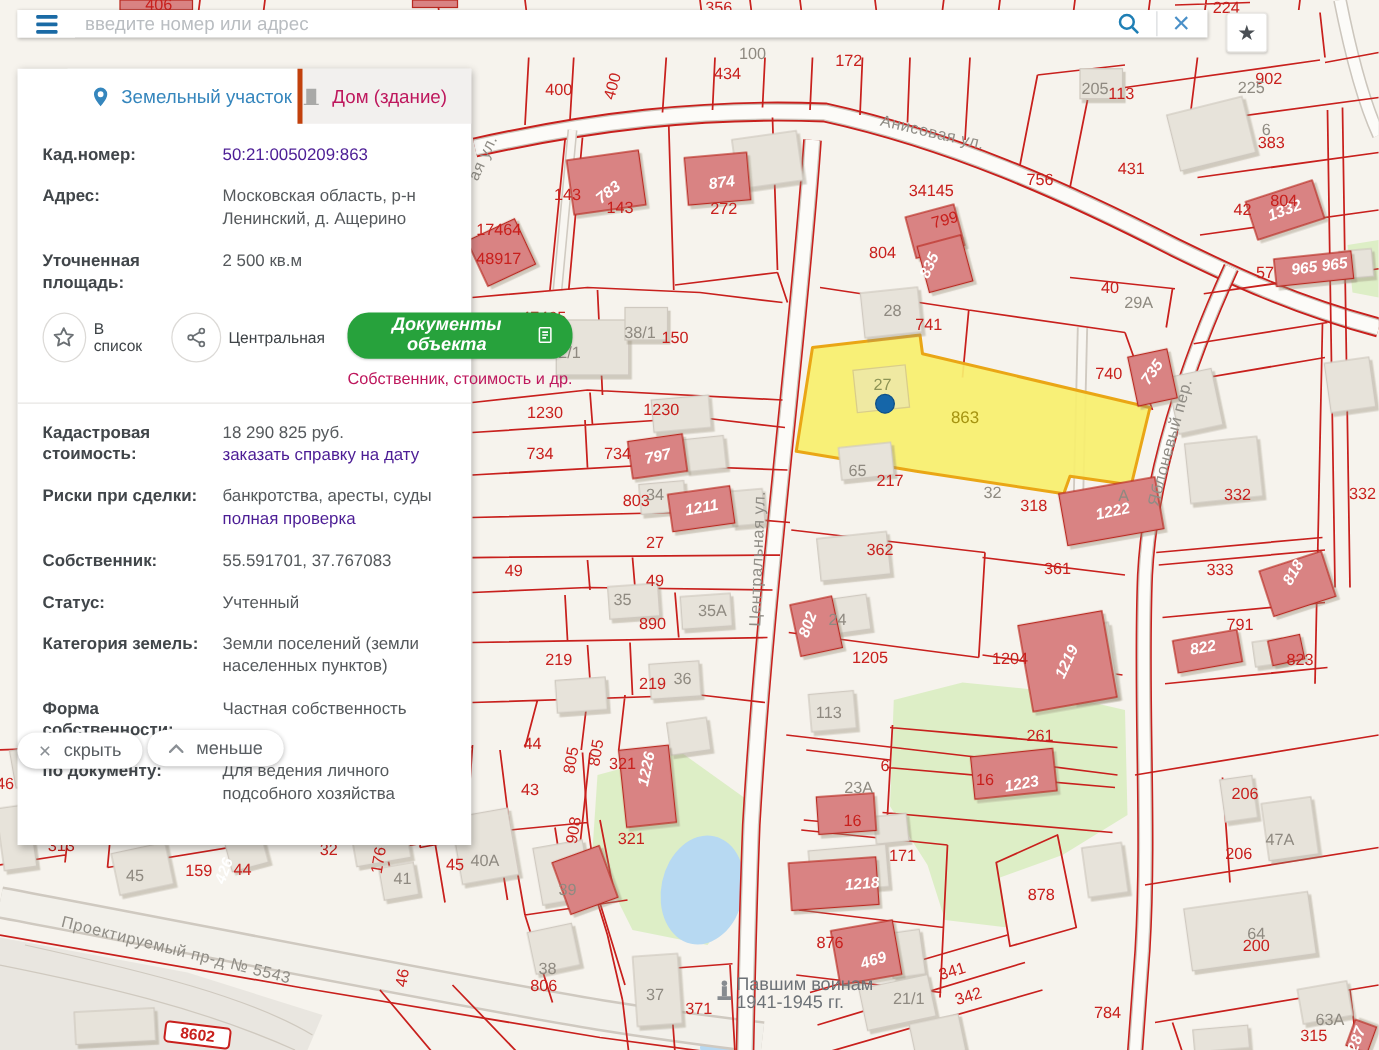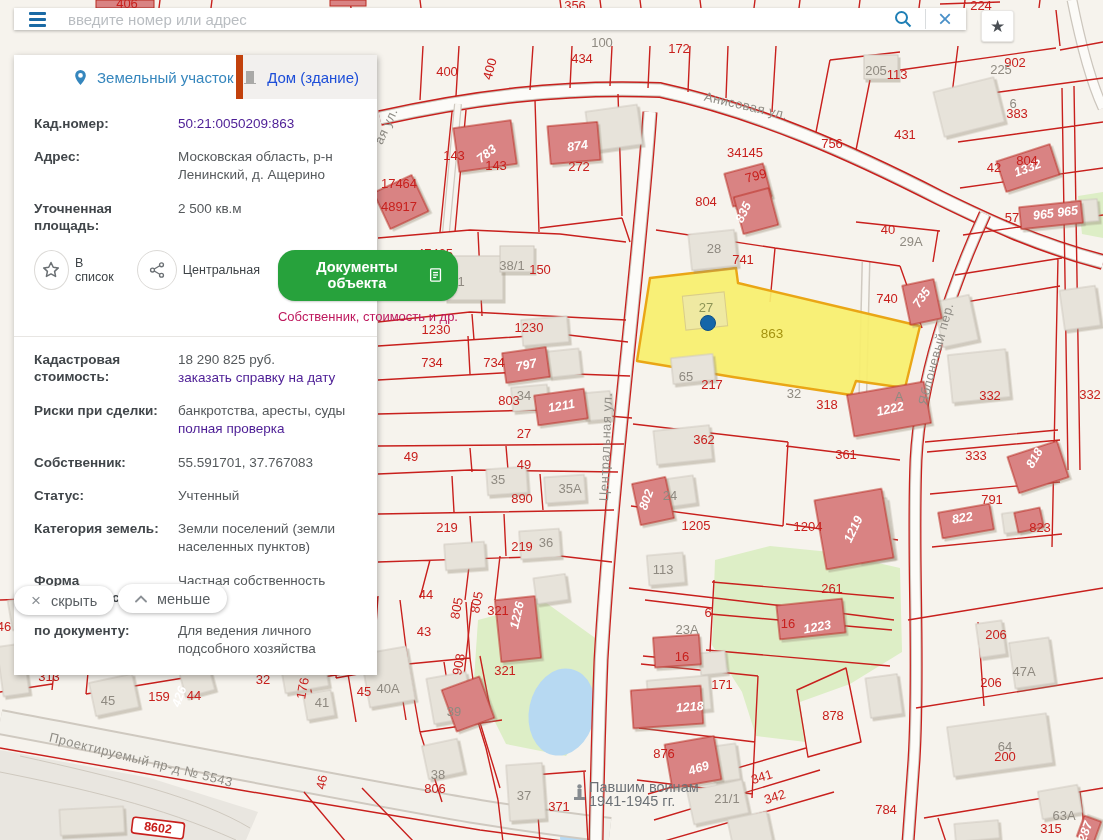--- a/index.html
+++ b/index.html
@@ -41,36 +41,36 @@
     position:absolute;left:981px;top:10px;width:33px;height:32px;background:#fff;border:1px solid #e9e7e4;
     border-radius:3px;box-shadow:0 1px 2px rgba(0,0,0,.18);display:flex;align-items:center;justify-content:center;
     cursor:pointer;z-index:30;font-size:17px;color:#4a4f54;padding:0;
   }
   
   .panel{position:absolute;left:14px;top:55px;width:363px;background:#fff;
     box-shadow:1px 2px 6px rgba(0,0,0,.3);z-index:20;}
   .tabs{display:flex;height:44px;}
   .tab{display:flex;align-items:center;gap:8px;font-size:15px;cursor:pointer;}
   .tab.active{width:200px;padding-left:18px;color:#3586bd;background:#fff;margin-left:40px;}
-  .tab.inactive{width:163px;color:#1d4ed8;background:#f2f0ee;border-left:7px solid #c2410c;}
+  .tab.inactive{width:163px;color:#be185d;background:#f2f0ee;border-left:4px solid #c2410c;}
   .tab svg{flex:0 0 auto;}
-  .panel-body{padding:16px 20px 2px 20px;}
+  .panel-body{padding:16px 20px 17px 20px;}
   .frow{display:grid;grid-template-columns:140px 1fr;column-gap:4px;margin-bottom:15px;}
   .flabel{font-weight:bold;font-size:13.5px;color:#41464a;line-height:1.3;}
   .fval{font-size:13.5px;color:#55595c;line-height:1.35;}
   .fval a{color:#4c1d95;text-decoration:none;display:block;cursor:pointer;}
   .actions{display:flex;align-items:flex-start;gap:18px;margin:4px 0 12px 0;}
   .circle-act{display:flex;flex-direction:row;align-items:center;gap:6px;cursor:pointer;}
   .circle-act .circ{width:38px;height:38px;border-radius:50%;border:1px solid #dcdad7;background:#fff;
     display:flex;align-items:center;justify-content:center;color:#6b7074;}
   .circle-act .clabel{font-size:12.5px;color:#3e4347;}
   .docs-col{display:flex;flex-direction:column;align-items:center;flex:1;gap:8px;}
-  .docs-btn{height:51px;border:none;border-radius:17px;background:#27a23c;color:#fff;font-weight:bold;
+  .docs-btn{height:37px;border:none;border-radius:17px;background:#27a23c;color:#fff;font-weight:bold;
     font-size:14.5px;display:flex;align-items:center;gap:9px;padding:0 16px;cursor:pointer;
-    font-family:"Liberation Sans",sans-serif;box-shadow:0 1px 2px rgba(0,0,0,.2);}
+    font-family:"Liberation Sans",sans-serif;box-shadow:0 1px 2px rgba(0,0,0,.2);font-style:italic;}
   .docs-caption{font-size:13px;color:#be185d;font-weight:400;white-space:nowrap;}
   .divider{height:1px;background:#e8e6e3;margin:0 -20px 14px -20px;}
   
   .pill{position:absolute;height:29px;border-radius:15px;background:#fff;z-index:25;
     box-shadow:0 1px 4px rgba(0,0,0,.3);display:flex;align-items:center;gap:10px;padding:0 17px;
     font-size:14.5px;color:#5a5f63;cursor:pointer;border:none;font-family:"Liberation Sans",sans-serif;}
   .pill .pic{color:#8b9095;display:flex;align-items:center;}
   #pill-hide{left:14px;top:586px;}
   #pill-less{left:118px;top:584px;}
 </style>

